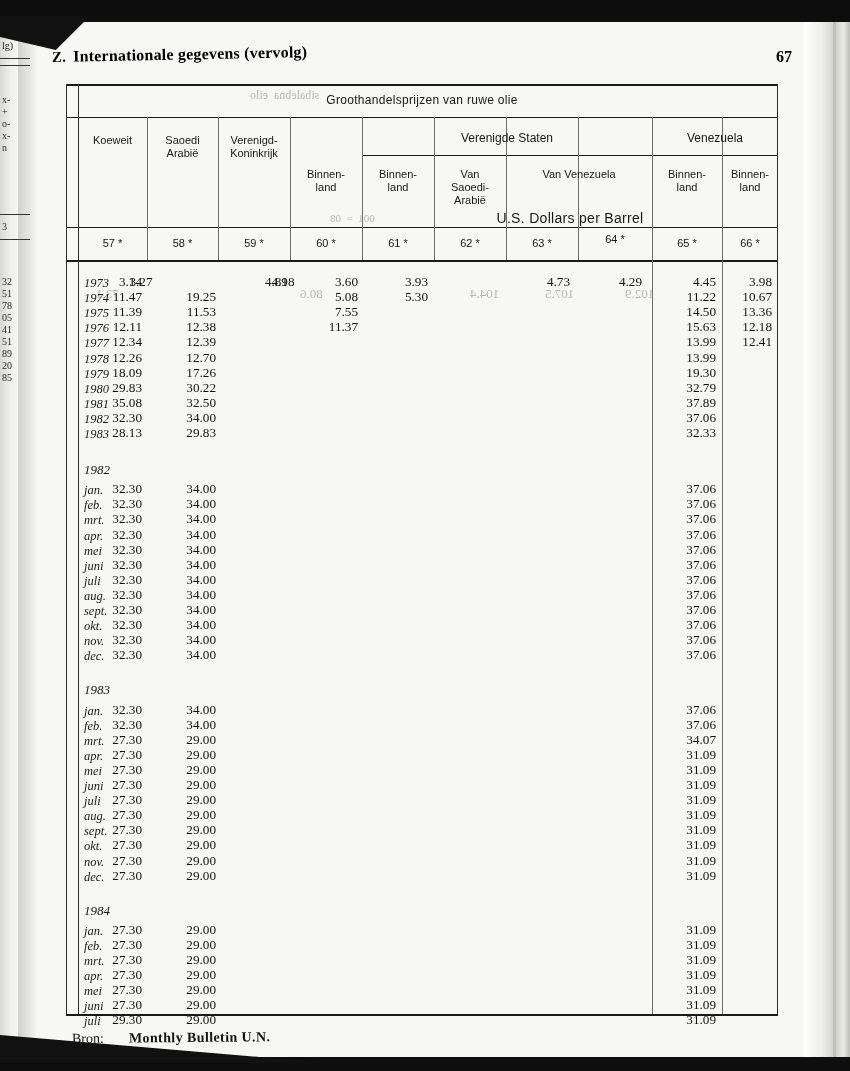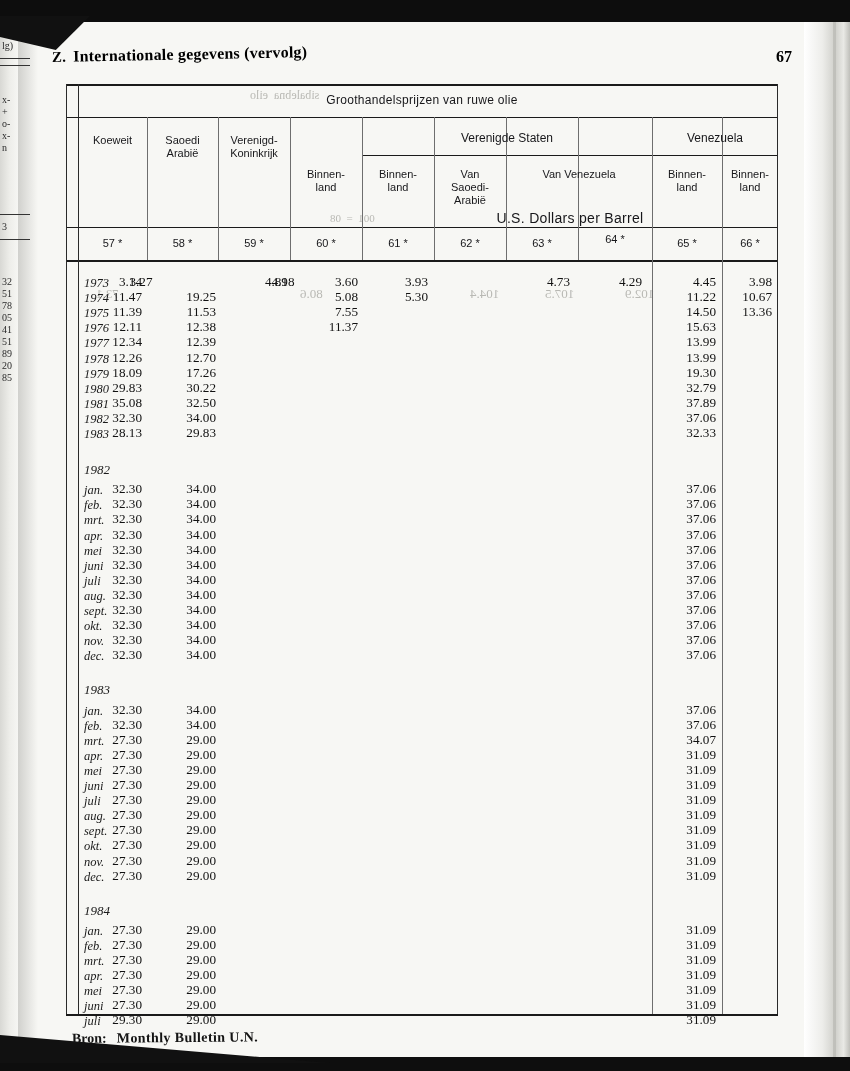--- a/index.html
+++ b/index.html
@@ -148,21 +148,21 @@
   }
 
   
   .bron{
     position:absolute;left:72px;bottom:24px;
     font-family:"Liberation Serif",serif;
     font-size:14px;color:#141414;
     transform:rotate(-.5deg);
     transform-origin:left center;
   }
-  .bron b{font-weight:bold;margin-right:10px;}
+  .bron b{font-weight:normal;margin-right:25px;}
   .bron span.src{font-weight:bold;letter-spacing:.4px;}
 </style>
 </head>
 <body>
 
 <div id="page">
 
   <div class="binding-left"></div>
   <div class="binding-shadow"></div>
   <div class="edge-right"></div>
@@ -307,24 +307,26 @@
       <div class="val" style="left:0;top:220.2px;width:76px;">11.39</div>
       <div class="val" style="left:0;top:220.2px;width:150px;">11.53</div>
       <div class="val" style="left:0;top:220.2px;width:292px;">7.55</div>
       <div class="val" style="left:0;top:220.2px;width:650px;">14.50</div>
       <div class="val" style="left:0;top:220.2px;width:706px;">13.36</div>
       <div class="rowlabel" style="left:18px;top:237.29999999999998px;">1976</div>
       <div class="val" style="left:0;top:235.29999999999998px;width:76px;">12.11</div>
       <div class="val" style="left:0;top:235.29999999999998px;width:150px;">12.38</div>
       <div class="val" style="left:0;top:235.29999999999998px;width:292px;">11.37</div>
       <div class="val" style="left:0;top:235.29999999999998px;width:650px;">15.63</div>
+      <div class="val" style="left:0;top:235.29999999999998px;width:706px;">12.18</div>
       <div class="rowlabel" style="left:18px;top:252.39999999999998px;">1977</div>
       <div class="val" style="left:0;top:250.39999999999998px;width:76px;">12.34</div>
       <div class="val" style="left:0;top:250.39999999999998px;width:150px;">12.39</div>
       <div class="val" style="left:0;top:250.39999999999998px;width:650px;">13.99</div>
+      <div class="val" style="left:0;top:250.39999999999998px;width:706px;">12.41</div>
       <div class="rowlabel" style="left:18px;top:267.5px;">1978</div>
       <div class="val" style="left:0;top:265.5px;width:76px;">12.26</div>
       <div class="val" style="left:0;top:265.5px;width:150px;">12.70</div>
       <div class="val" style="left:0;top:265.5px;width:650px;">13.99</div>
       <div class="rowlabel" style="left:18px;top:282.6px;">1979</div>
       <div class="val" style="left:0;top:280.6px;width:76px;">18.09</div>
       <div class="val" style="left:0;top:280.6px;width:150px;">17.26</div>
       <div class="val" style="left:0;top:280.6px;width:650px;">19.30</div>
       <div class="rowlabel" style="left:18px;top:297.70000000000005px;">1980</div>
       <div class="val" style="left:0;top:295.70000000000005px;width:76px;">29.83</div>

